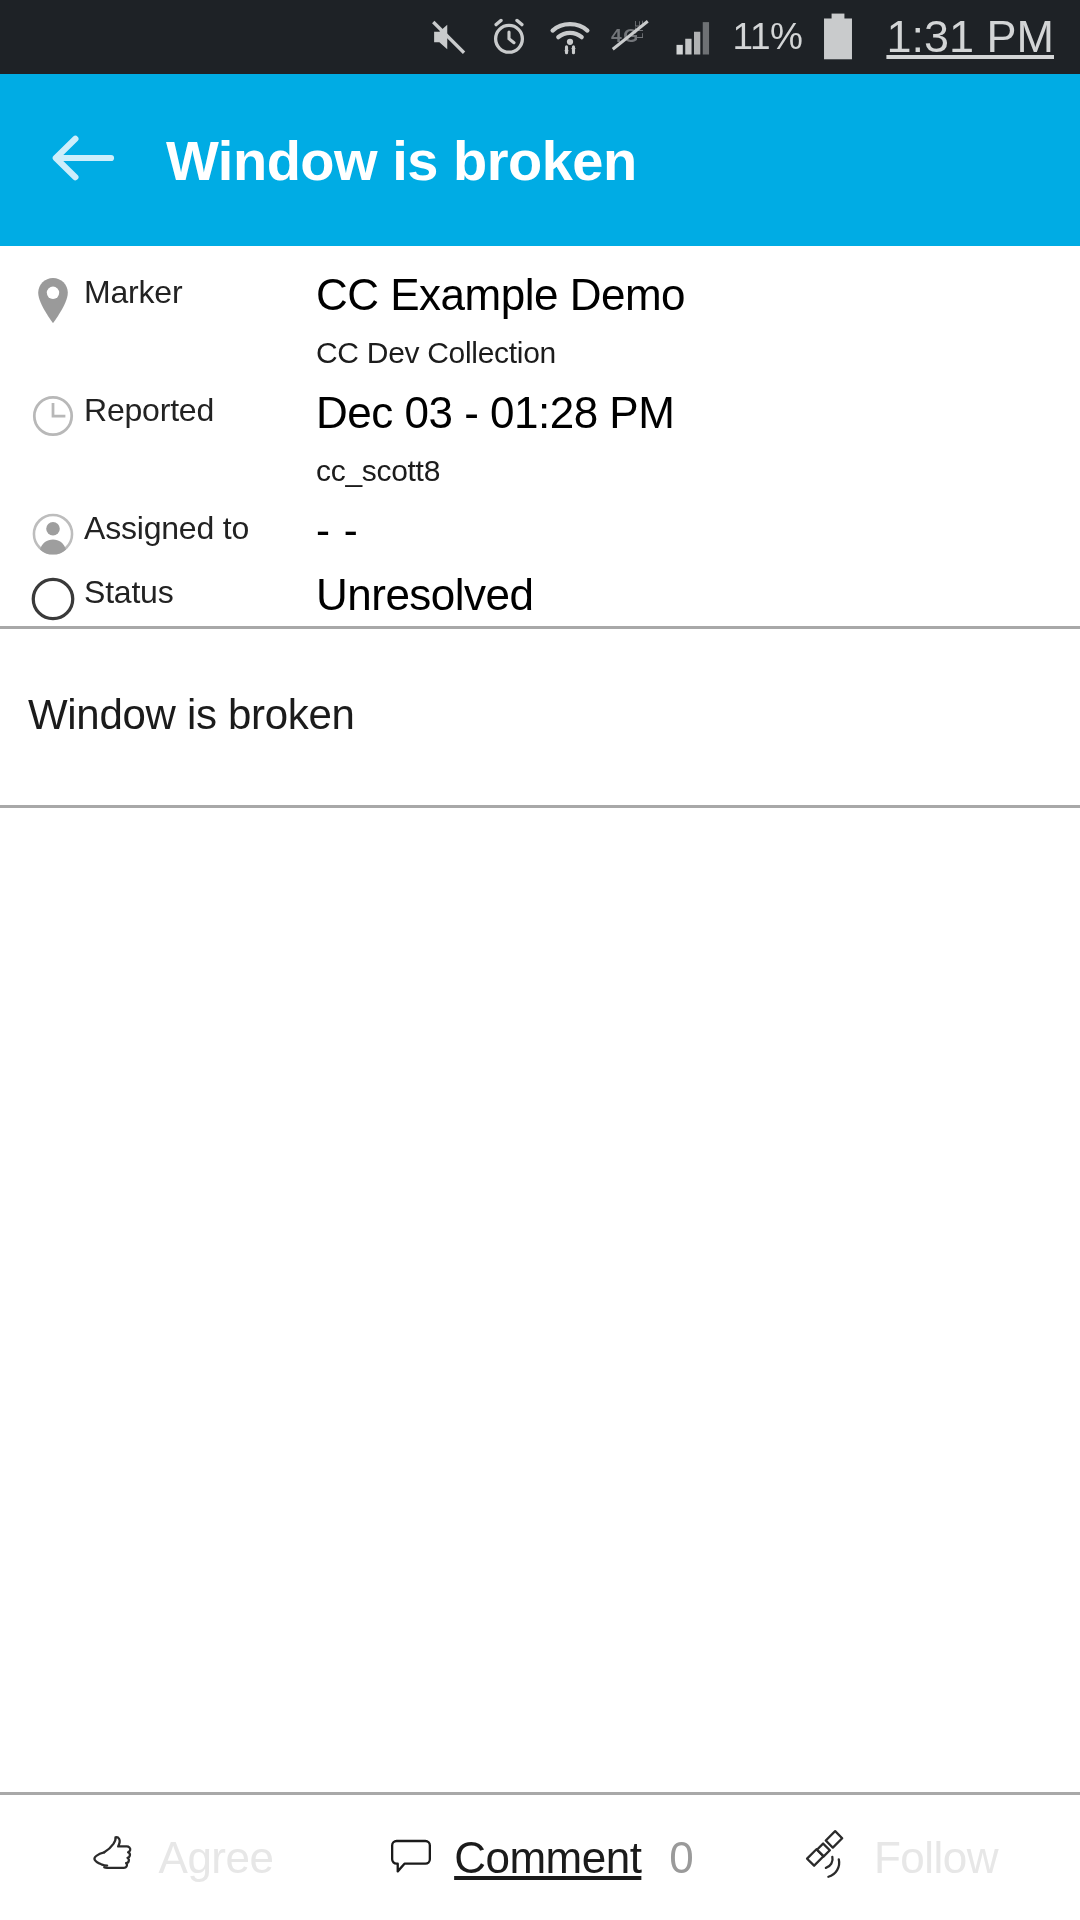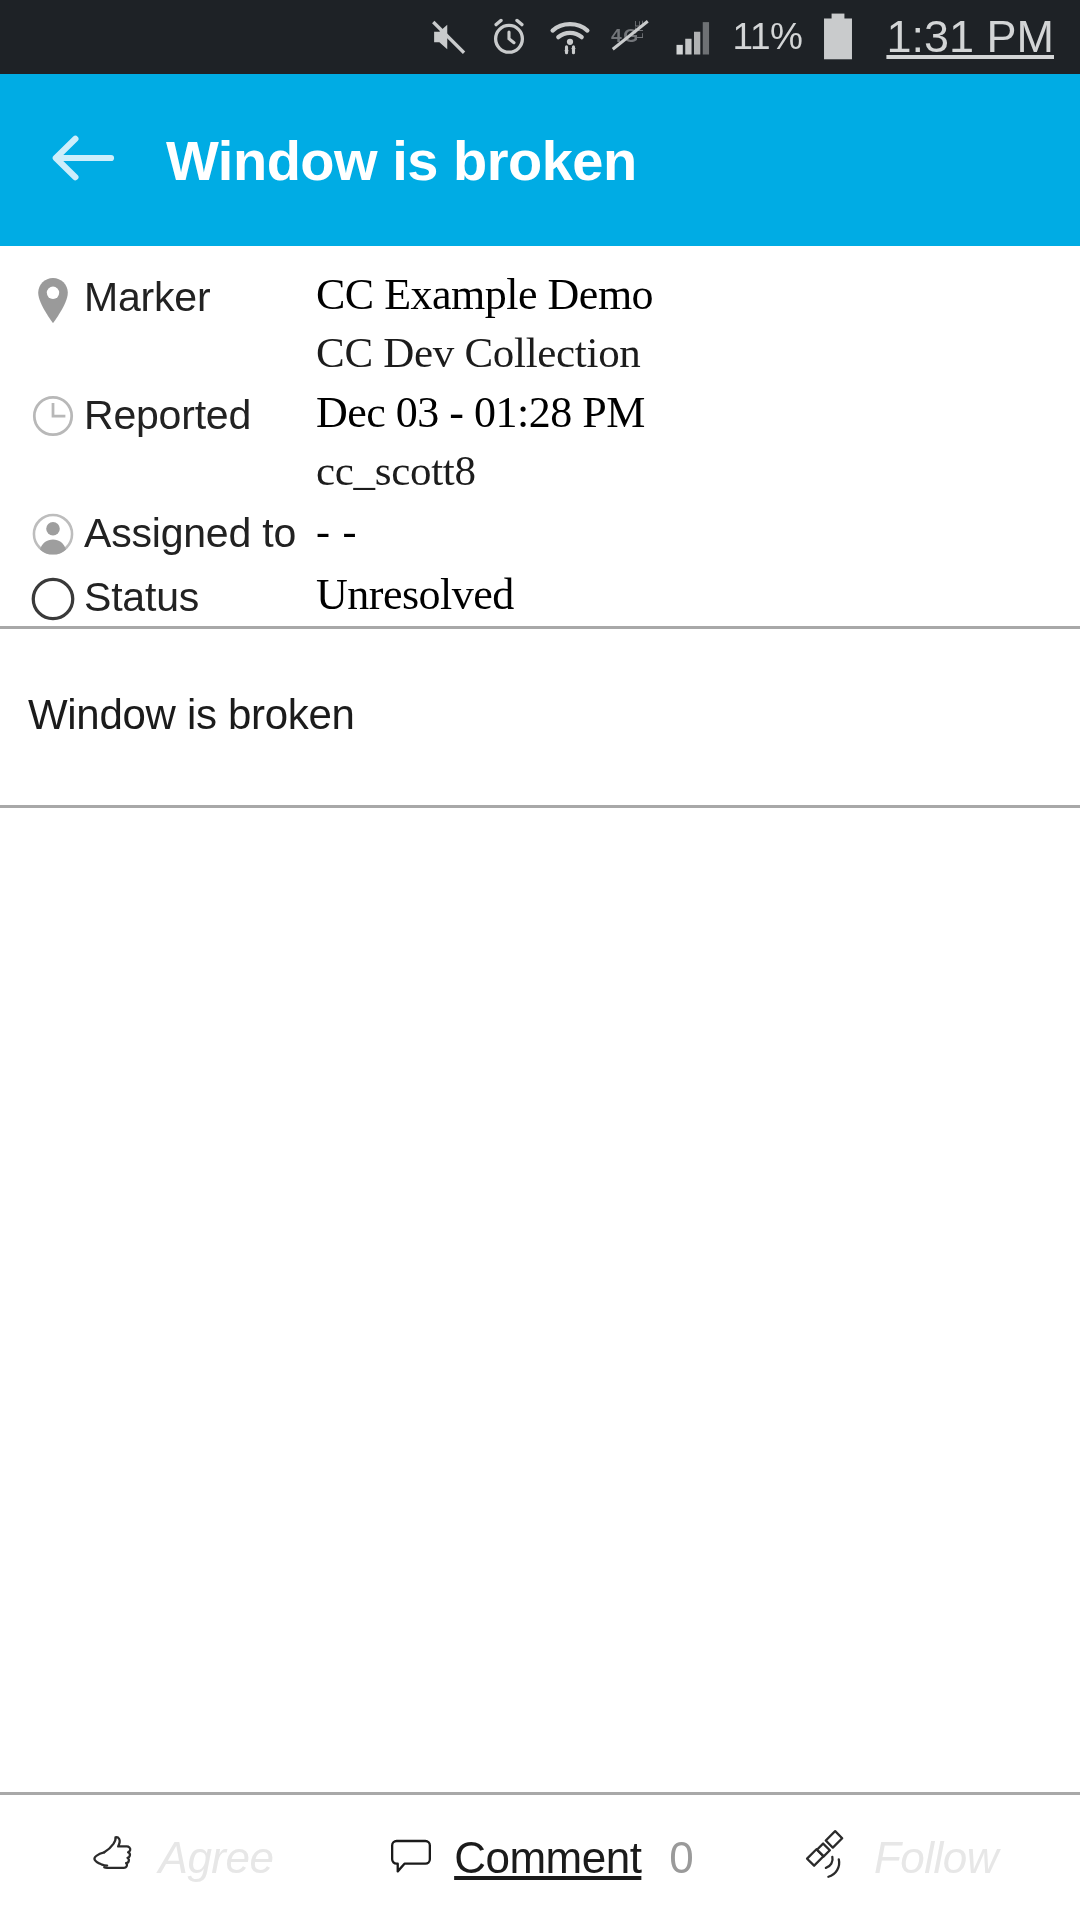--- a/index.html
+++ b/index.html
@@ -35,25 +35,25 @@
     color:#ffffff; font-size:56px; font-weight:bold; letter-spacing:-0.5px;
     white-space:nowrap; overflow:hidden; text-overflow:ellipsis;
   }
 
   
   .details { padding-top:16px; }
   .drow { display:flex; align-items:flex-start; min-height:78px; padding:0 0 0 22px; }
   .drow.tight { min-height:64px; }
   .dicon { width:62px; flex:0 0 62px; display:flex; justify-content:center; padding-top:14px; }
   .dlabel {
-    flex:0 0 232px; font-size:41px; color:#222; padding-top:12px; letter-spacing:-0.2px;
-  }
-  .dvals { flex:1; padding-top:2px;font-family:Liberation Serif, serif; }
+    flex:0 0 232px; font-size:32px; color:#222; padding-top:12px; letter-spacing:-0.2px;
+  }
+  .dvals { flex:1; padding-top:2px; }
   .dval-main { font-size:44px; color:#000; line-height:62px; letter-spacing:-0.5px; }
-  .dval-sub { font-size:43px; color:#1c1c1c; line-height:54px; letter-spacing:-0.3px; }
+  .dval-sub { font-size:30px; color:#1c1c1c; line-height:54px; letter-spacing:-0.3px; }
   .dval-dash { font-size:42px; color:#000; line-height:62px; letter-spacing:1px; }
 
   .divider { height:3px; background:#a8a8a8; width:100%; }
 
   
   .description {
     padding:62px 28px 66px 28px;
     font-size:42px; color:#1b1b1b; letter-spacing:-0.3px;
   }
 
@@ -62,21 +62,21 @@
 
   
   .actionbar {
     flex:0 0 125px; height:125px; display:flex; align-items:center;
   }
   .action {
     flex:1; display:flex; align-items:center; justify-content:center; gap:18px;
     cursor:pointer; height:100%;
   }
   .action-label { font-size:44px; letter-spacing:-0.5px; }
-  .action.disabled .action-label { color:#e7e7e7;font-style:italic; }
+  .action.disabled .action-label { color:#e7e7e7; }
   .action.active .action-label { color:#1b1b1b;text-decoration:underline; }
   .action-count { font-size:44px; color:#9a9a9a; margin-left:10px; }
 </style>
 </head>
 <body>
 
 <div class="screen">
 
   <div class="statusbar">
 

